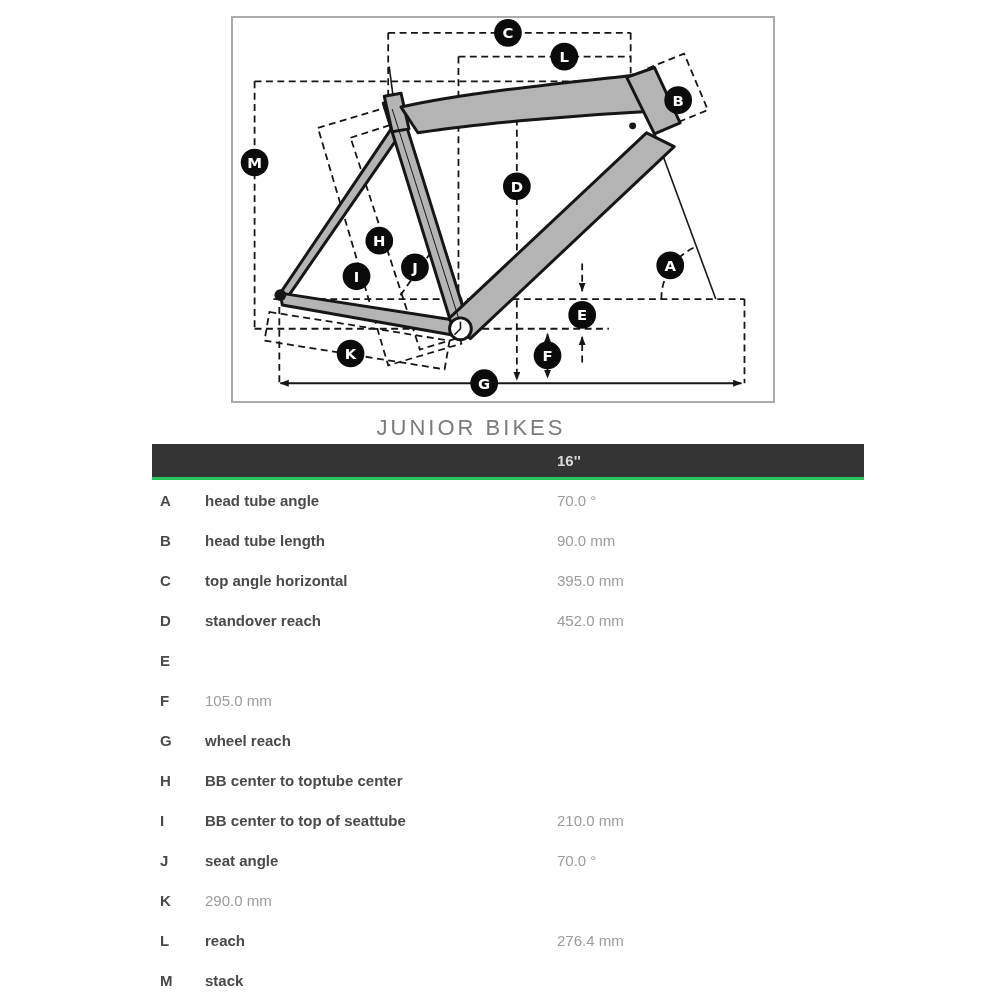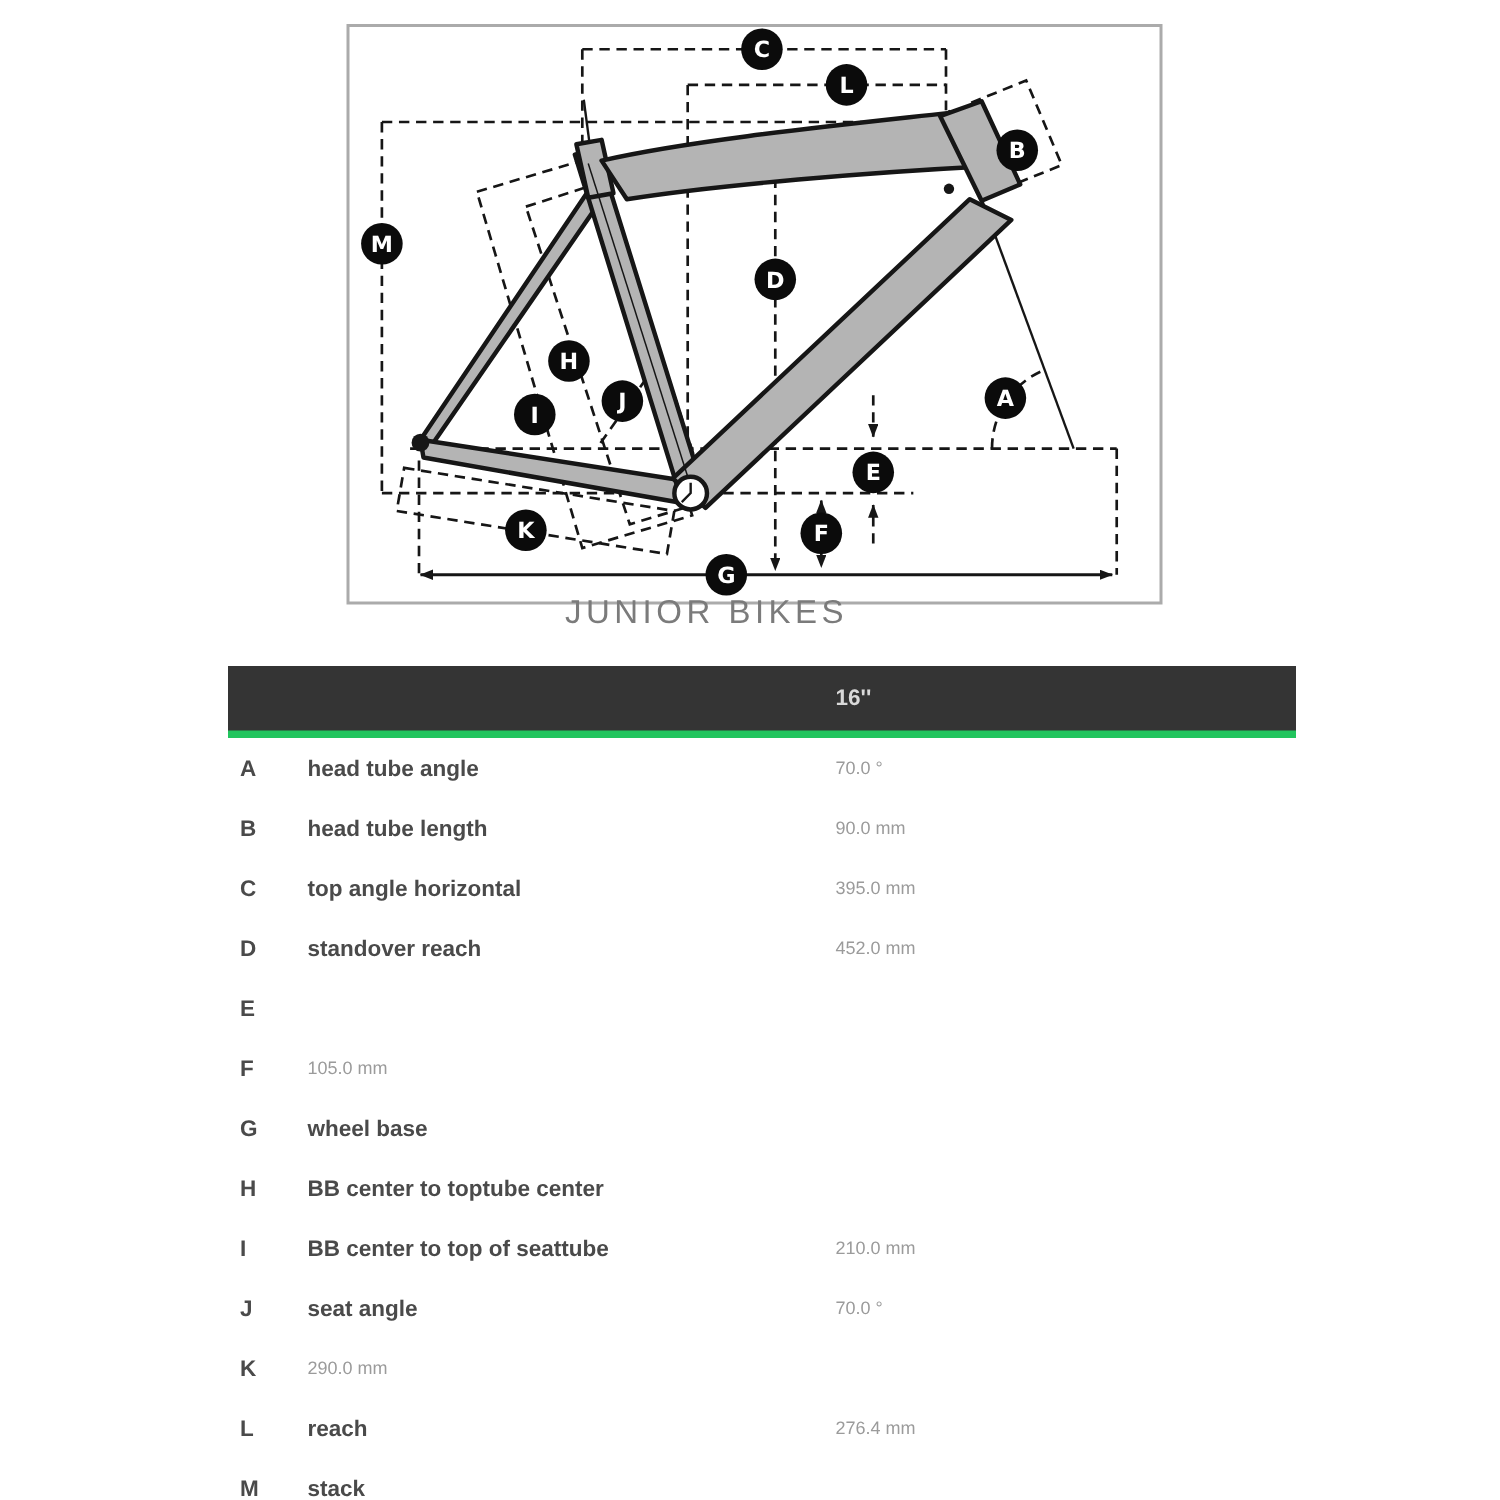--- a/index.html
+++ b/index.html
@@ -26,37 +26,37 @@
   .badge-circle { fill: #0b0b0b; }
   .badge-letter {
     fill: #ffffff;
     font-family: "DejaVu Sans", sans-serif;
     font-size: 15px; font-weight: bold;
     text-anchor: middle;
   }
   
   .section-title {
     position: absolute;
-    left: 0; top: 395px; width: 929px;
+    left: 0; top: 415px; width: 929px;
     text-align: center;
     font-size: 22px;
     letter-spacing: 3px;
     color: #7b7b7b;
     padding-left: 13px;
   }
   
   .geo-table {
     position: absolute;
     left: 152px; top: 444px;
     width: 712px;
   }
   .geo-table .thead {
-    height: 48px;
+    height: 36px;
     background: #343434;
-    border-bottom: 5px solid #22c55e;
+    border-bottom: 3px solid #22c55e;
     display: flex;
     align-items: center;
     padding-left: 405px;
     color: #d9d9d9;
     font-size: 15px;
     font-weight: bold;
   }
   .geo-row {
     height: 40px;
     display: grid;
@@ -66,21 +66,21 @@
     background: #ffffff;
   }
   .geo-row .cell-letter,
   .geo-row .cell-label {
     color: #4a4a4a;
     font-size: 15px;
     font-weight: bold;
   }
   .geo-row .cell-value {
     color: #9b9b9b;
-    font-size: 12px;
+    font-size: 15px;
   }
 </style>
 </head>
 <body>
 
 <div class="diagram">
   <svg viewBox="0 0 544 387">
     <defs>
       <marker id="ah" markerWidth="10" markerHeight="8" refX="8.5" refY="3.5" orient="auto-start-reverse" markerUnits="userSpaceOnUse">
         <path d="M0,0 L9,3.5 L0,7 Z" fill="#161616"></path>
@@ -231,21 +231,21 @@
       <div class="geo-row">
         <span class="cell-letter">E</span>
         <span class="cell-value"></span>
       </div>
       <div class="geo-row">
         <span class="cell-letter">F</span>
         <span class="cell-value">105.0 mm</span>
       </div>
       <div class="geo-row">
         <span class="cell-letter">G</span>
-        <span class="cell-label">wheel base</span>
+        <span class="cell-label">wheel reach</span>
       </div>
       <div class="geo-row">
         <span class="cell-letter">H</span>
         <span class="cell-label">BB center to toptube center</span>
       </div>
       <div class="geo-row">
         <span class="cell-letter">I</span>
         <span class="cell-label">BB center to top of seattube</span>
         <span class="cell-value">210.0 mm</span>
       </div>

